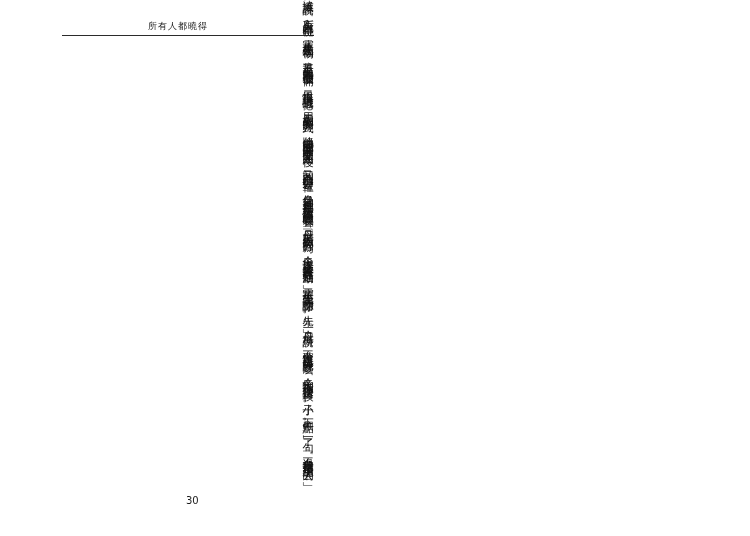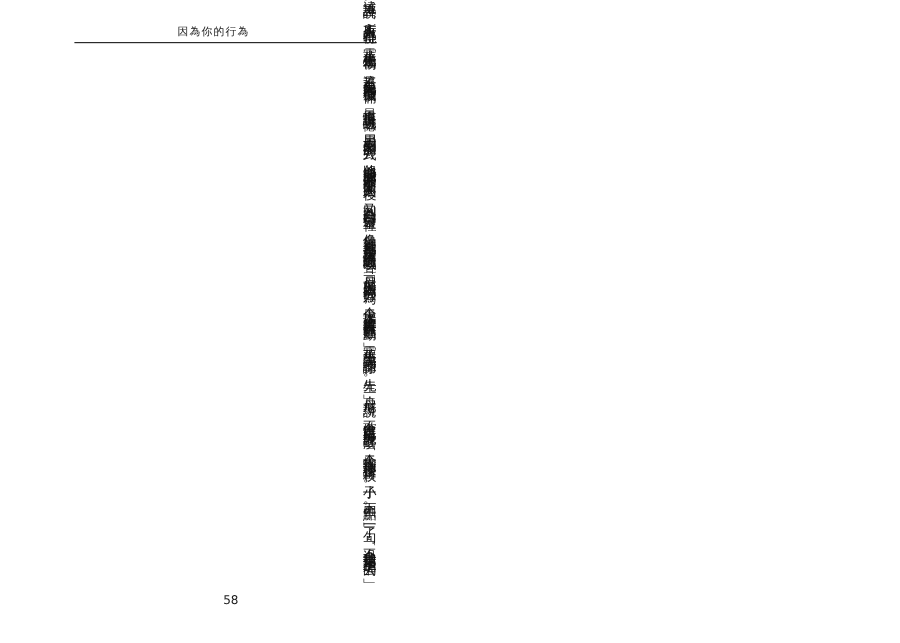--- a/index.html
+++ b/index.html
@@ -118,31 +118,31 @@
       
       
       
       
       
     </div>
 
   </div>
 
   <div class="page page-left">
-    <div class="running-head rh-left">因為你的行為</div>
+    <div class="running-head rh-left">所有人都曉得</div>
     <div class="rule rule-left"></div>
 
     <div class="vtext col-left-block">
       <div class="vline">了一句：「不過我是用頭頂進去的。」</div>
       <div class="vline">「今天輪到你課後留校，小子。下午四點。」</div>
       <div class="vline">「謝謝你，先生。」丹尼斯說，不確定自己還能說什麼。</div>
       <div class="vline">「因為你的行為，今天操場上嚴禁所有球類活動。」霍華先生說完</div>
       <div class="vline">後，又回到自己辦公室裡，像是裡到處都是失望又憤怒的嘆氣聲。丹尼斯</div>
       <div class="vline">最恨說長說遺憾，用最劇烈家的方式，將他變成同學間最不受歡迎的人</div>
       <div class="vline">物，這是不花力氣的廉價伎倆。</div>
       <div class="vline">「別擔心，丹尼斯。」達威許說。「所有人都曉得，霍華先生是個</div>
 
     </div>
 
-    <div class="folio folio-left">58</div>
+    <div class="folio folio-left">30</div>
   </div>
 
 </div>
 
 </body></html>

